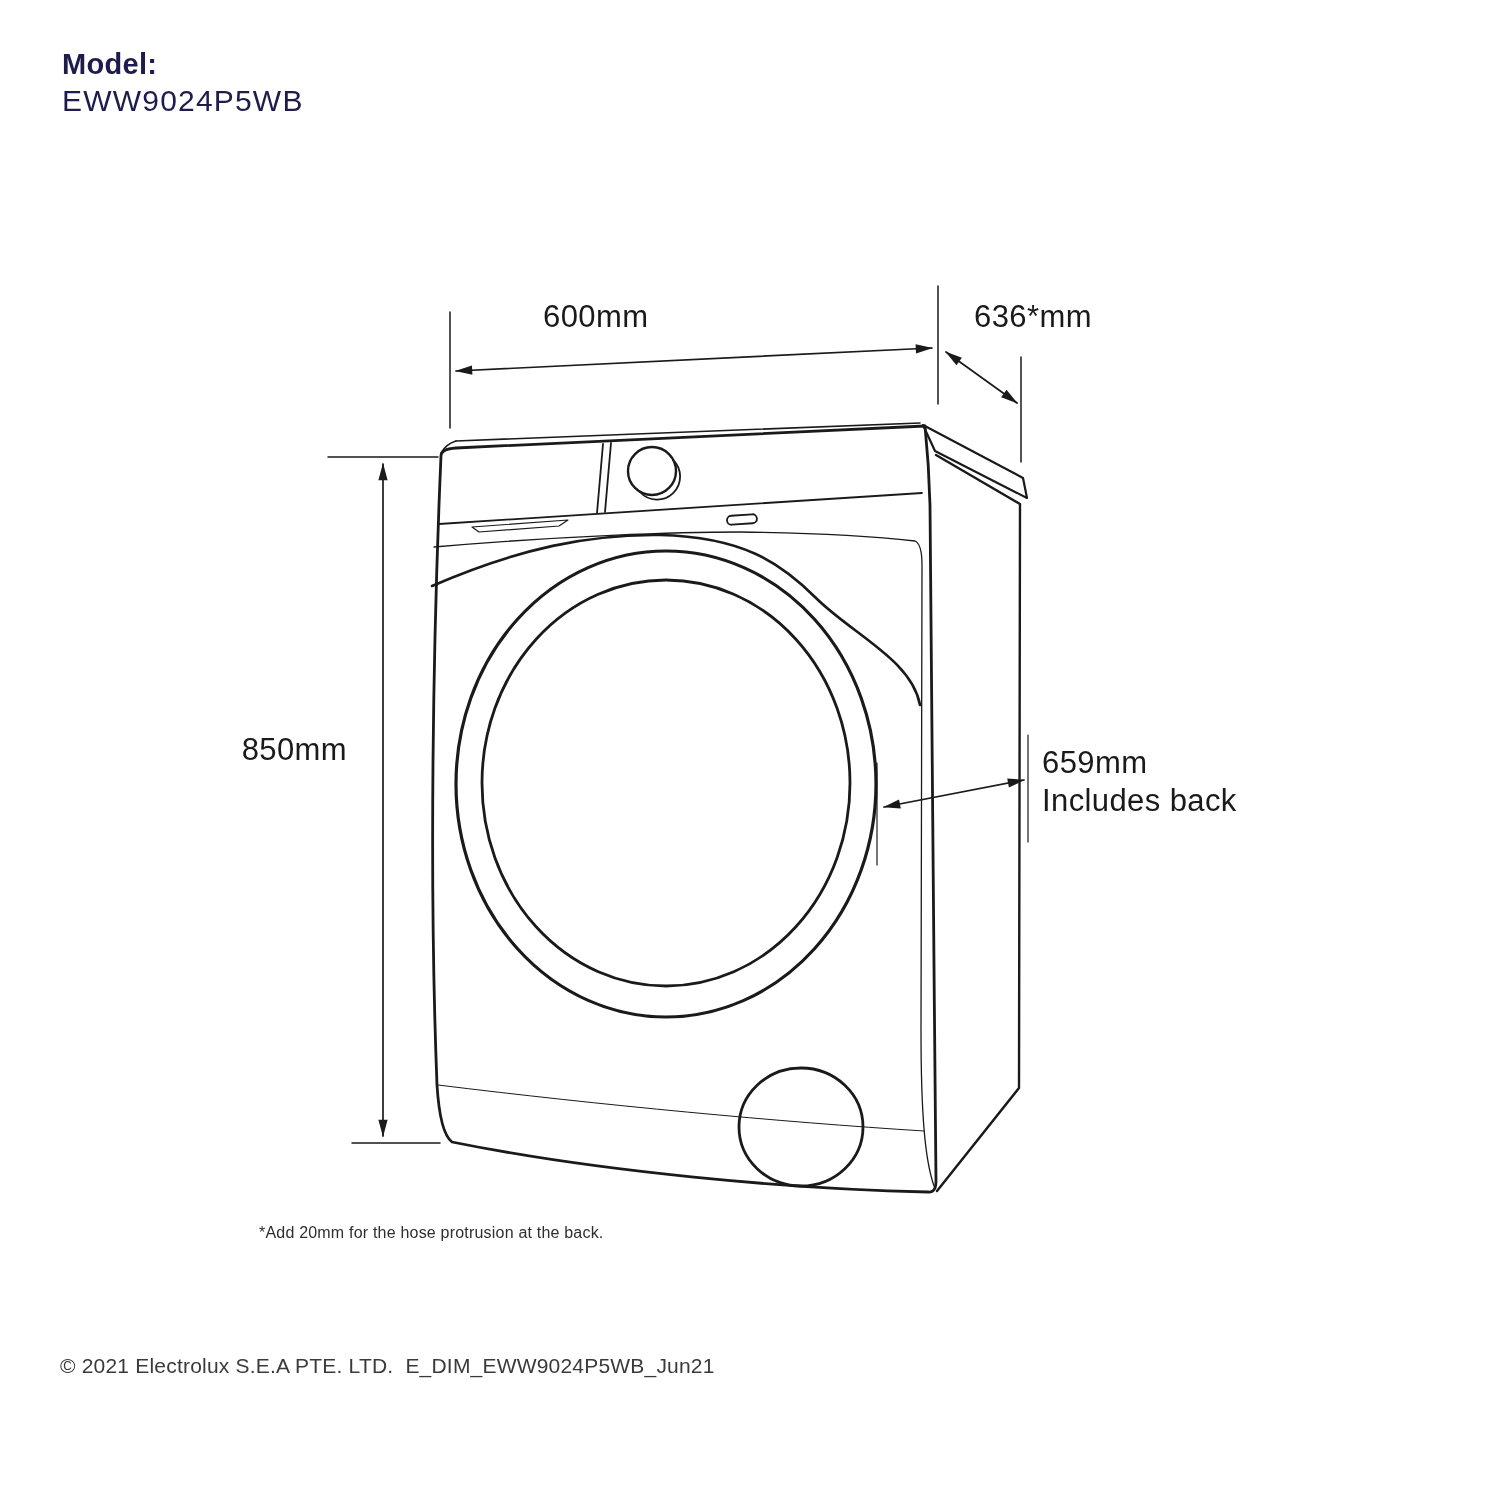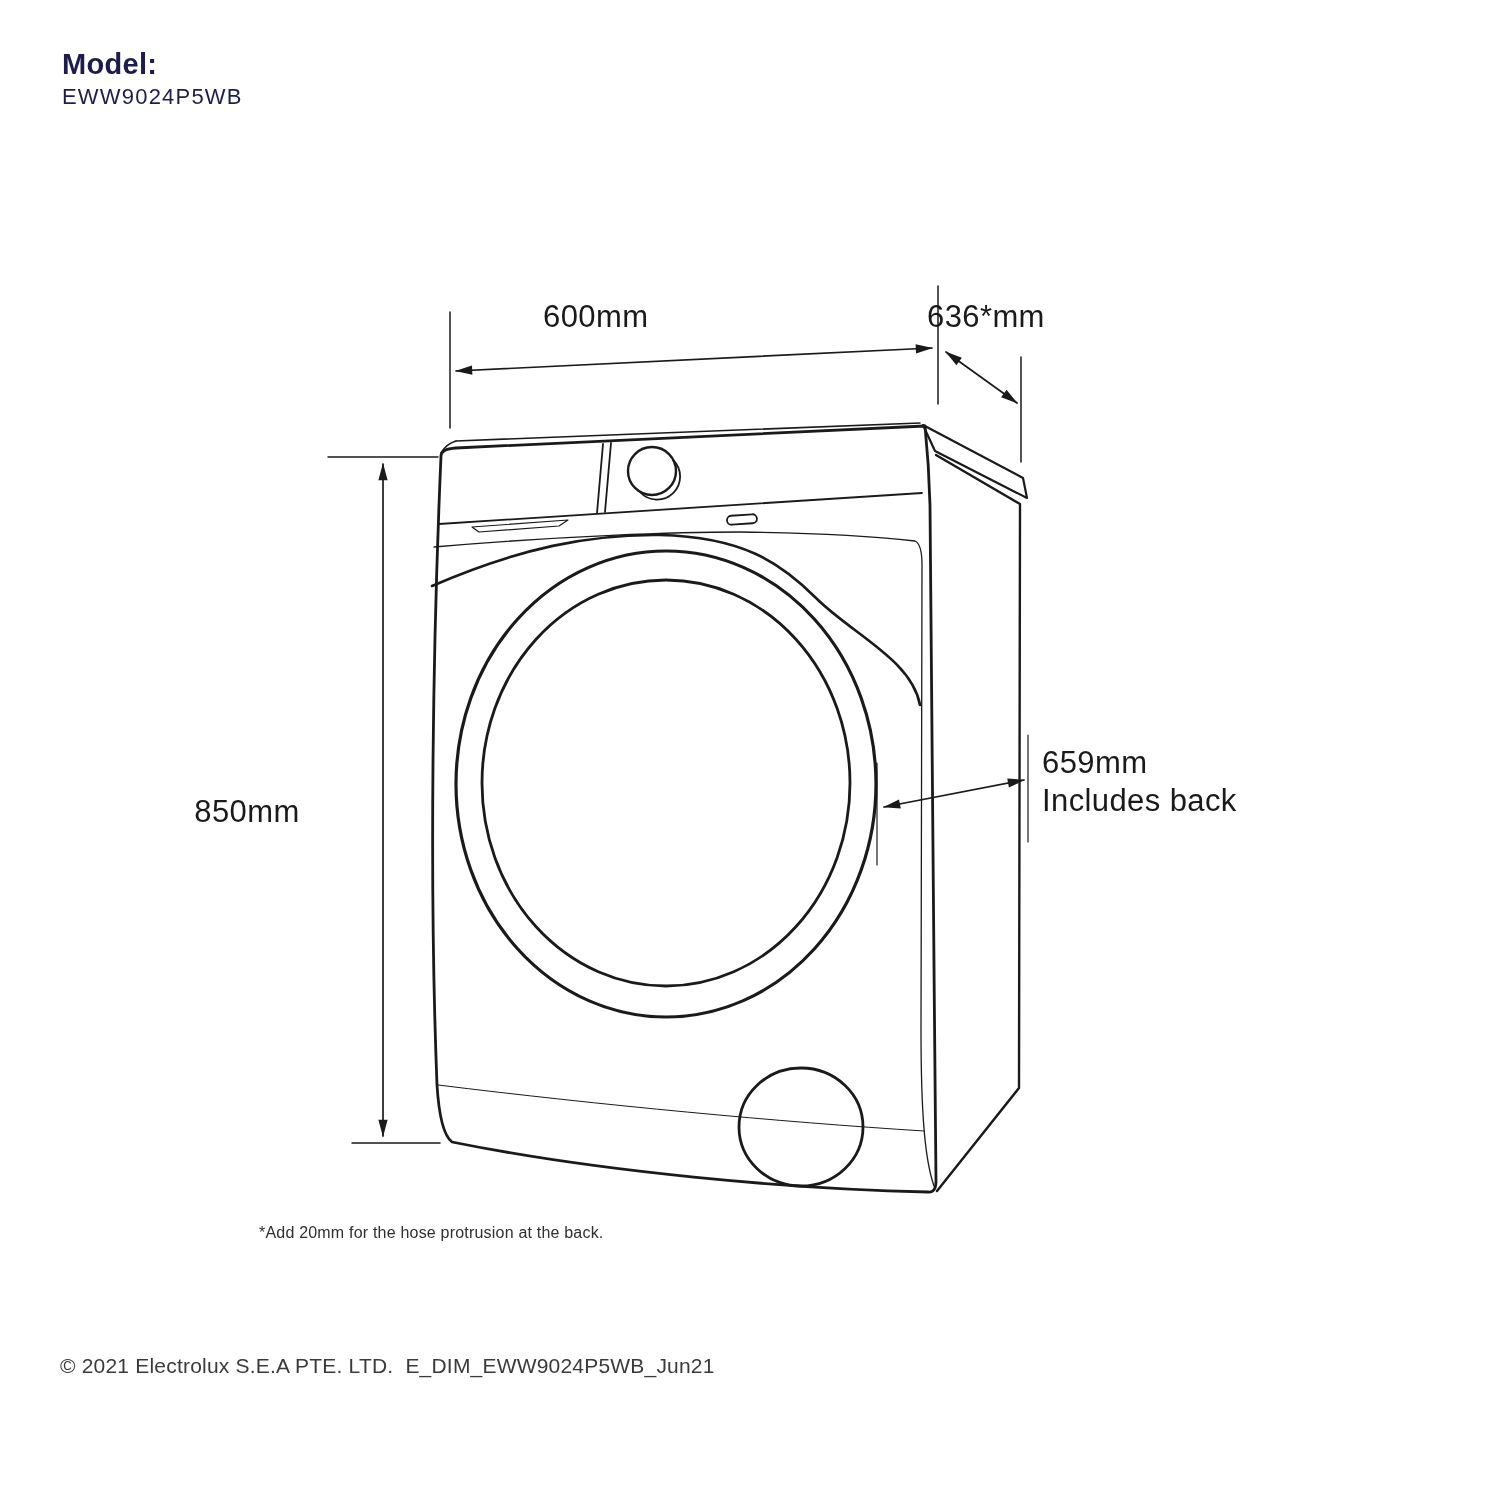--- a/index.html
+++ b/index.html
@@ -17,31 +17,31 @@
     color:var(--dim-text,#1a1a1a);
   }
   .abs{position:absolute}
   .model-label{
     left:62px;top:48px;
     font-size:29px;font-weight:bold;letter-spacing:.3px;
     color:var(--brand-navy,#1e1c4c);
   }
   .model-number{
     left:62px;top:84px;
-    font-size:22px;letter-spacing:1.2px;
+    font-size:30px;letter-spacing:1.2px;
     color:var(--brand-navy,#1e1c4c);
   }
   .dim-label{
     font-size:31px;letter-spacing:.4px;
     color:var(--dim-text,#1a1a1a);
     white-space:nowrap;
   }
   .dim-width{left:543px;top:299px;width:250px;text-align:left}
-  .dim-depth{left:927px;top:299px;width:250px;}
-  .dim-height{left:147px;top:794px;width:200px;text-align:center}
+  .dim-depth{left:908px;top:299px;width:250px;text-align:center}
+  .dim-height{left:147px;top:732px;width:200px;text-align:right}
   .dim-door{left:1042px;top:744px;line-height:38px}
   .footnote{
     left:259px;top:1196px;
     font-size:16px;letter-spacing:.2px;
     color:#2e2e2e;
     margin-top:28px;
   }
   .footer{
     left:60px;top:1354px;
     font-size:21px;letter-spacing:.2px;

